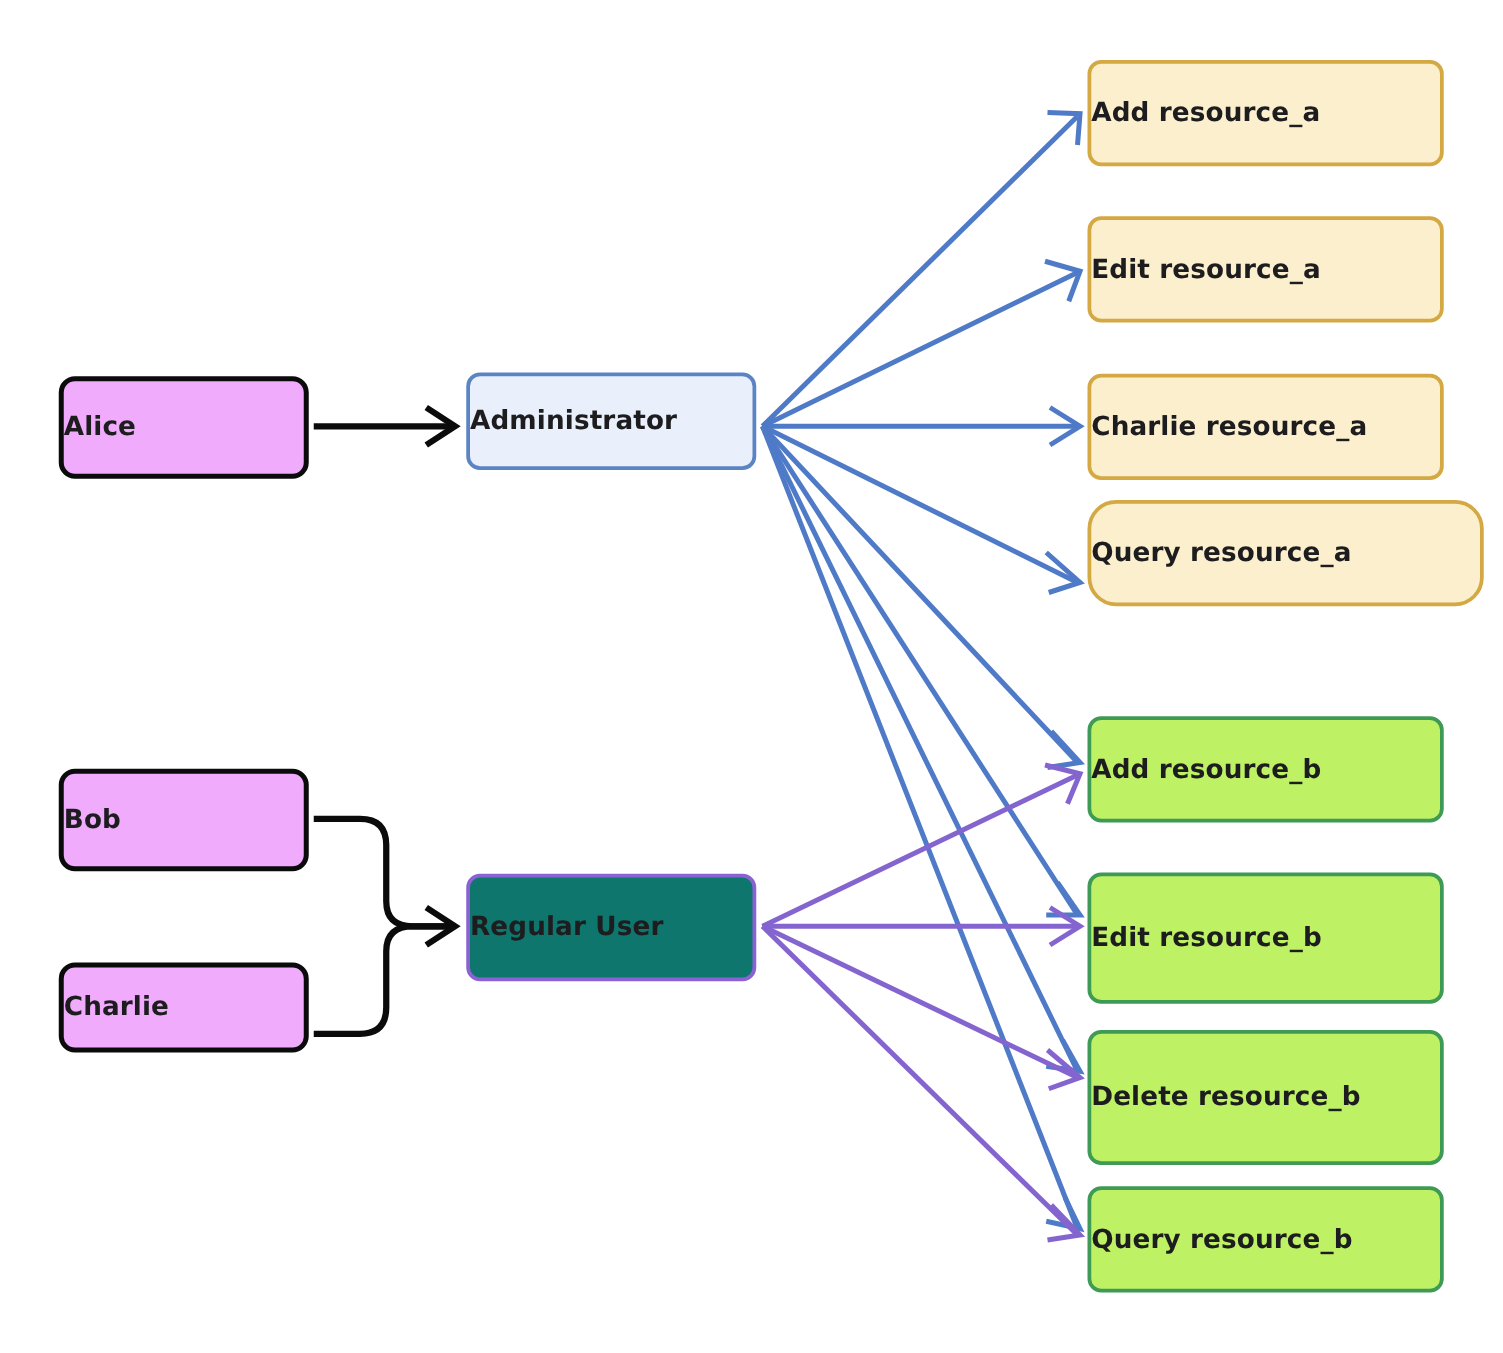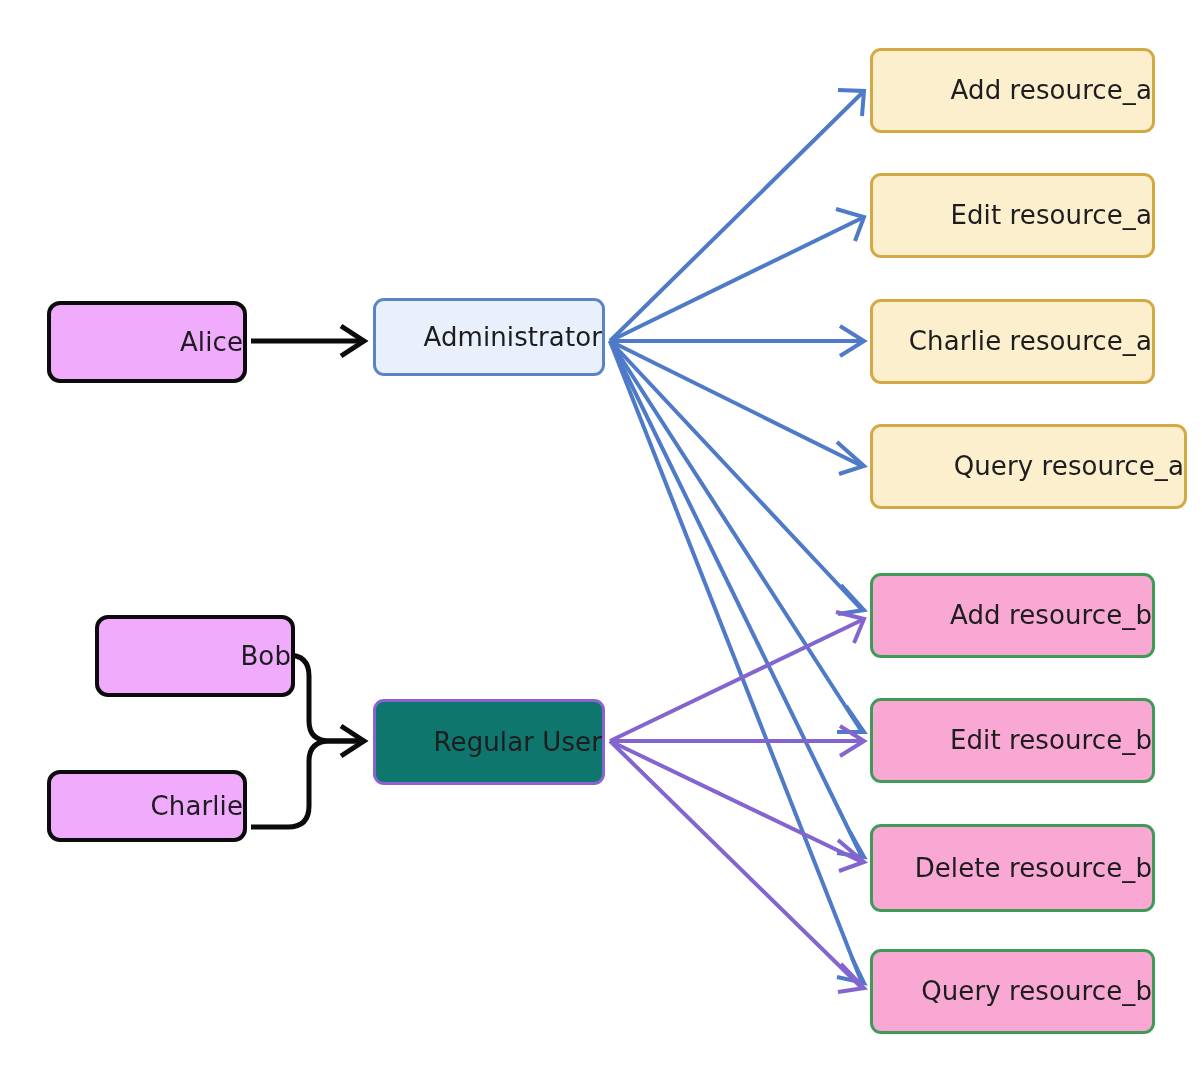--- a/index.html
+++ b/index.html
@@ -24,27 +24,28 @@
     top: 0;
     width: 1202px;
     height: 1082px;
     pointer-events: none;
   }
   .node {
     position: absolute;
     box-sizing: border-box;
     display: flex;
     align-items: center;
-    justify-content: flex-end;
+    justify-content: flex-start;
     text-align: center;
-    font-size: 26px;
+    font-size: 21px;
     line-height: 1.1;
     color: #1d1d1f;
     letter-spacing: 0.1px;
     white-space: nowrap;
+    font-weight: bold;
   }
   .node-user {
     background: #f0abfc;
     border: 4px solid #0b0b0b;
     border-radius: 13px;
   }
   .node-role-admin {
     background: #eaf0fb;
     border: 3px solid #5b84c4;
     border-radius: 11px;
@@ -53,21 +54,21 @@
     background: #0f766e;
     border: 3px solid #8b62d4;
     border-radius: 11px;
   }
   .node-perm-a {
     background: #fcefcd;
     border: 3px solid #d4a843;
     border-radius: 11px;
   }
   .node-perm-b {
-    background: #f9a8d4;
+    background: #bef264;
     border: 3px solid #3f9a55;
     border-radius: 11px;
   }
 </style>
 </head>
 <body>
 
 <div id="diagram-root">
 
   <svg id="edge-layer" viewBox="0 0 1202 1082" width="1202" height="1082" xmlns="http://www.w3.org/2000/svg">
@@ -141,21 +142,21 @@
         <line x1="610" y1="741" x2="862" y2="988"></line>
         <polyline points="841,964 864,988 838,992"></polyline>
       </g>
     </g>
   </svg>
 
   <div class="node node-user" style="left:47px; top:301px; width:200px; height:82px;">
     <span>Alice</span>
   </div>
 
-  <div class="node node-user" style="left:47px; top:615px; width:200px; height:82px;margin-left:48px;">
+  <div class="node node-user" style="left:47px; top:615px; width:200px; height:82px;">
     <span>Bob</span>
   </div>
 
   <div class="node node-user" style="left:47px; top:770px; width:200px; height:72px;">
     <span>Charlie</span>
   </div>
 
   <div class="node node-role-admin" style="left:373px; top:298px; width:232px; height:78px;">
     <span>Administrator</span>
   </div>
@@ -169,33 +170,33 @@
   </div>
 
   <div class="node node-perm-a" style="left:870px; top:173px; width:285px; height:85px;">
     <span>Edit resource_a</span>
   </div>
 
   <div class="node node-perm-a" style="left:870px; top:299px; width:285px; height:85px;">
     <span>Charlie resource_a</span>
   </div>
 
-  <div class="node node-perm-a" style="left:870px; top:424px; width:317px; height:85px;">
+  <div class="node node-perm-a" style="left:870px; top:400px; width:317px; height:85px;border-radius:23px;">
     <span>Query resource_a</span>
   </div>
 
   <div class="node node-perm-b" style="left:870px; top:573px; width:285px; height:85px;">
     <span>Add resource_b</span>
   </div>
 
-  <div class="node node-perm-b" style="left:870px; top:698px; width:285px; height:85px;">
+  <div class="node node-perm-b" style="left:870px; top:698px; width:285px; height:105px;">
     <span>Edit resource_b</span>
   </div>
 
-  <div class="node node-perm-b" style="left:870px; top:824px; width:285px; height:88px;">
+  <div class="node node-perm-b" style="left:870px; top:824px; width:285px; height:108px;">
     <span>Delete resource_b</span>
   </div>
 
   <div class="node node-perm-b" style="left:870px; top:949px; width:285px; height:85px;">
     <span>Query resource_b</span>
   </div>
 
 </div>
 
 </body></html>

